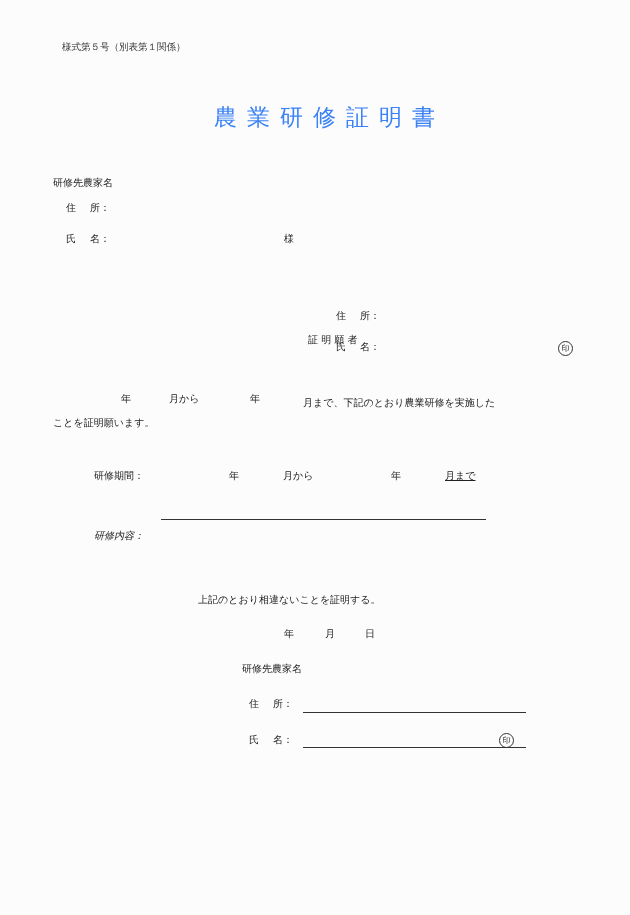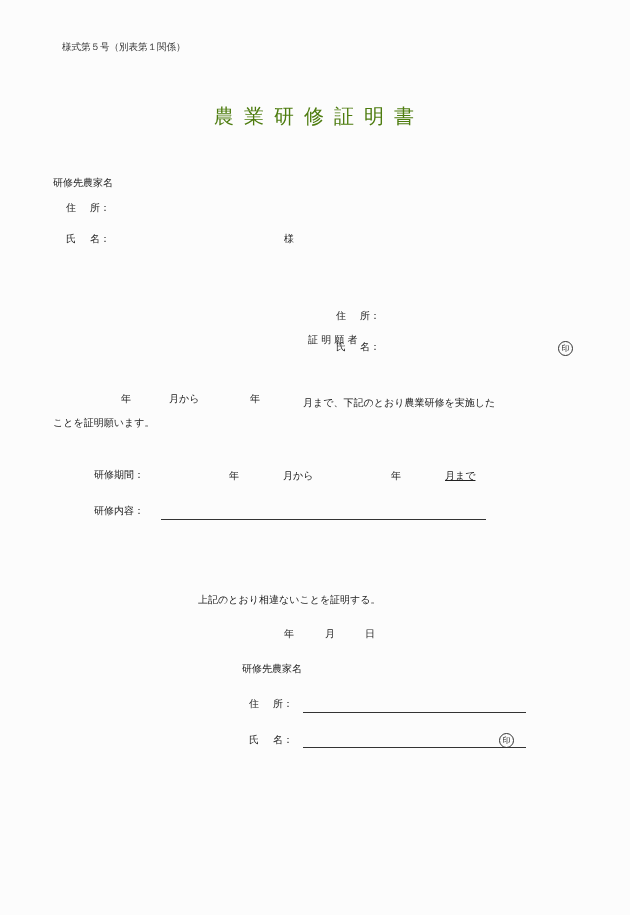--- a/index.html
+++ b/index.html
@@ -7,21 +7,21 @@
       width: 630px; height: 915px;
       background: #fcfcfc;
       position: relative;
       overflow: hidden;
       font-family: "DejaVu Serif", "Liberation Serif", serif;
       color: #222;
     }
     .abs { position: absolute; white-space: nowrap; line-height: 1; }
     .t13 { font-size: 10px; }
     .small { font-size: 9.5px; color: #333; margin-left: 42px; }
-    .title { font-size: 20px; letter-spacing: 10px; color: #4d7c0f; }
+    .title { font-size: 23px; letter-spacing: 10px; color: #3b82f6; }
     .uline { position: absolute; height: 0; border-top: 1px solid #333; }
     .seal {
       position: absolute; width: 13px; height: 13px;
       border: 1px solid #333; border-radius: 50%;
       font-size: 8px; line-height: 13px; text-align: center; color: #222;
     }
     .sp { display: inline-block; }
   </style>
 </head>
 <body>
@@ -46,27 +46,27 @@
   <span>氏</span><span class="sp" style="width:14px"></span><span>名：</span>
 </div>
 <div class="seal" style="left:558px; top:341px;">印</div>
 
 <div class="abs t13" style="left:121px; top:394px;">年</div>
 <div class="abs t13" style="left:169px; top:394px;">月から</div>
 <div class="abs t13" style="left:250px; top:394px;">年</div>
 <div class="abs t13" style="left:303px; top:398px;">月まで、下記のとおり農業研修を実施した</div>
 <div class="abs t13" style="left:53px; top:418px;text-align:center;">ことを証明願います。</div>
 
-<div class="abs t13" style="left:94px; top:471px;font-family:Liberation Mono, monospace;">研修期間：</div>
+<div class="abs t13" style="left:94px; top:471px;">研修期間：</div>
 <div class="abs t13" style="left:229px; top:471px;">年</div>
 <div class="abs t13" style="left:283px; top:471px;">月から</div>
 <div class="abs t13" style="left:391px; top:471px;">年</div>
 <div class="abs t13" style="left:445px; top:471px;text-decoration:underline;">月まで</div>
 
-<div class="abs t13" style="left:94px; top:506px;">研修内容：</div>
+<div class="abs t13" style="left:94px; top:531px;font-style:italic;">研修内容：</div>
 <div class="uline" style="left:161px; top:519px; width:325px;"></div>
 
 <div class="abs t13" style="left:198px; top:595px;">上記のとおり相違ないことを証明する。</div>
 <div class="abs t13" style="left:284px; top:629px;">年</div>
 <div class="abs t13" style="left:325px; top:629px;">月</div>
 <div class="abs t13" style="left:365px; top:629px;">日</div>
 <div class="abs t13" style="left:242px; top:664px;">研修先農家名</div>
 
 <div class="abs t13" style="left:249px; top:699px;">
   <span>住</span><span class="sp" style="width:14px"></span><span>所：</span>

